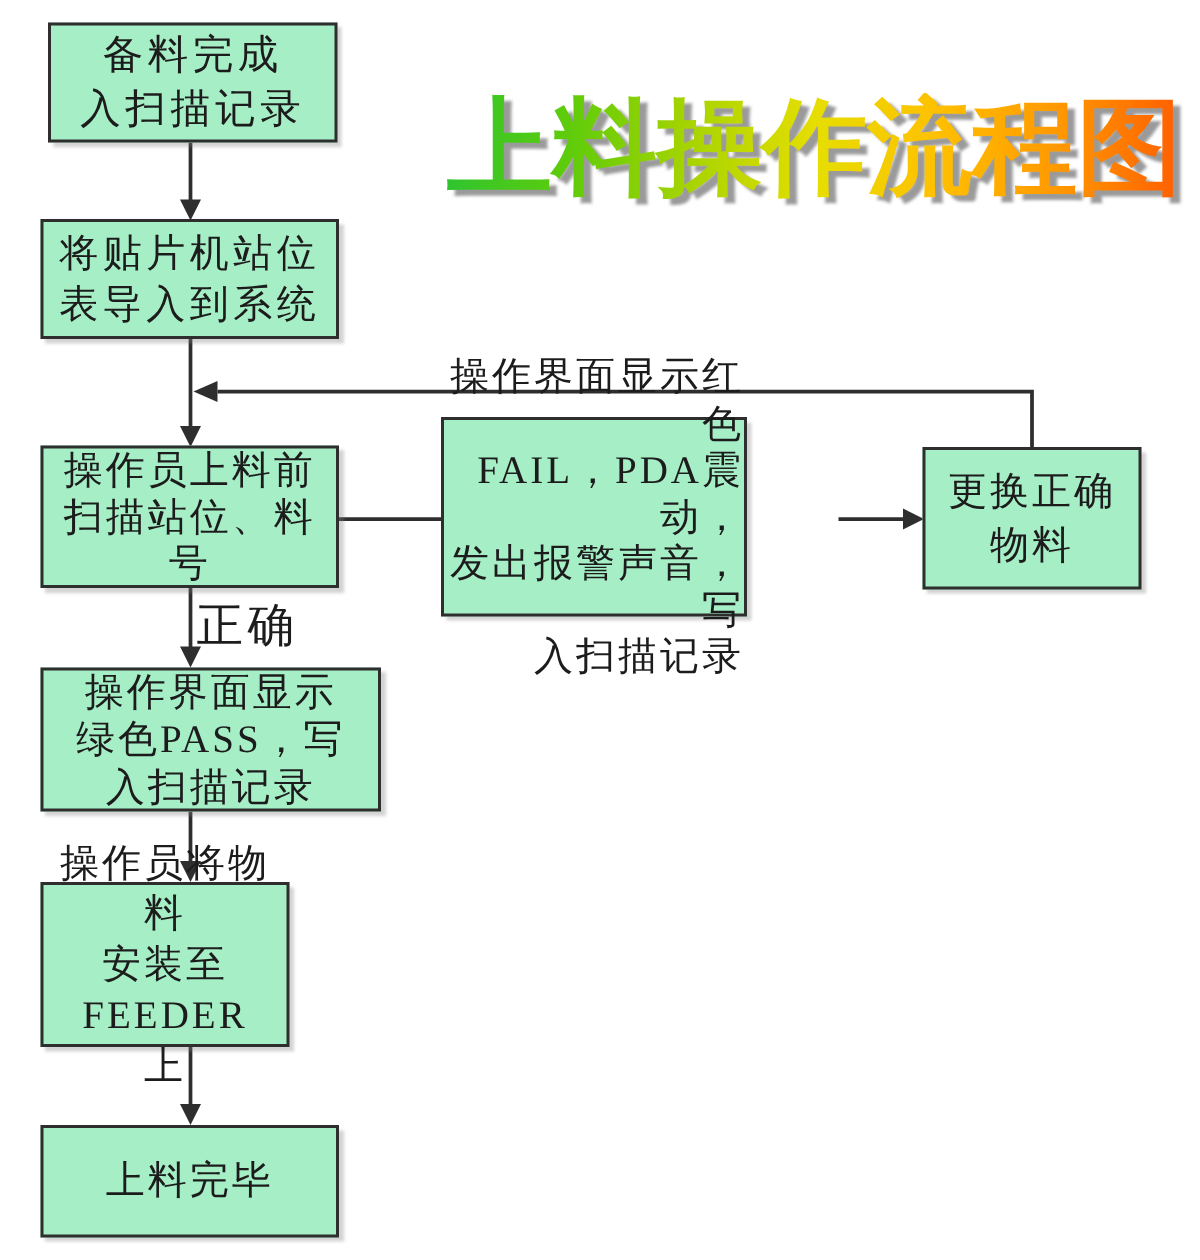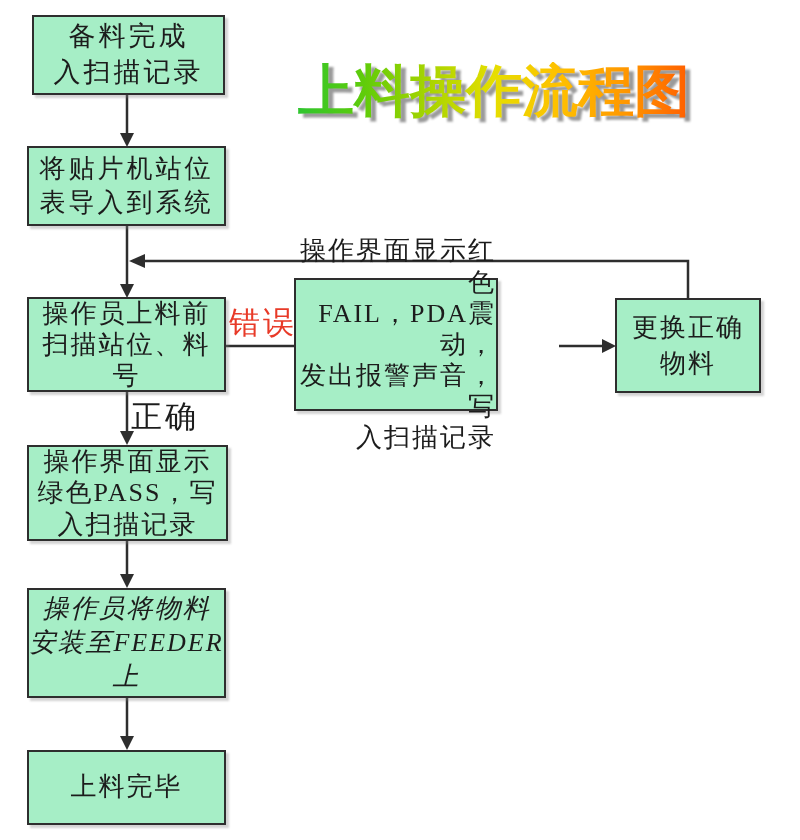--- a/index.html
+++ b/index.html
@@ -14,28 +14,28 @@
     text-align:center; color:var(--text-color);
     box-shadow:3px 3px 2px rgba(130,130,130,0.35);
     font-size:26px; letter-spacing:2px; line-height:1.32;
   }
   .node-label { white-space:pre-line; display:block; width:100%; }
   .box-prepare { left:32px;  top:15px;  width:193px; height:80px;  font-size:27px; letter-spacing:3px; }
   .box-import  { left:27px;  top:146px; width:199px; height:80px;  letter-spacing:3px; }
   .box-scan    { left:27px;  top:297px; width:199px; height:95px;  line-height:1.2; }
   .box-fail    { left:294px; top:278px; width:204px; height:133px; line-height:1.2;text-align:right; }
   .box-replace { left:615px; top:298px; width:146px; height:95px;  line-height:1.35; }
-  .box-pass    { left:27px;  top:445px; width:201px; height:96px;  line-height:1.2; }
-  .box-feeder  { left:27px;  top:588px; width:199px; height:110px; line-height:1.3;font-style:italic; }
+  .box-pass    { left:27px;  top:445px; width:227px; height:96px;  line-height:1.2; }
+  .box-feeder  { left:27px;  top:588px; width:166px; height:110px; line-height:1.3; }
   .box-done    { left:27px;  top:750px; width:199px; height:75px;align-items:center;  }
 
   .flow-title {
     position:absolute; left:298px; top:62px; white-space:nowrap;
     font-family:Liberation Sans, sans-serif;
-    font-weight:bold; font-size:56px; line-height:1.05;
+    font-weight:bold; font-size:70px; line-height:1.05;
     -webkit-background-clip:text; background-clip:text; color:transparent;
     filter:drop-shadow(5px 4px 1px #9a9a9a);
   }
 
   .connectors { position:absolute; left:0; top:0; }
   .conn-line { stroke:var(--arrow-color); stroke-width:2.5; fill:none; }
   .conn-head { fill:var(--arrow-color); stroke:none; }
 
   .edge-label { position:absolute; font-size:31px; letter-spacing:3px; white-space:nowrap; }
   .label-error   { left:229px; top:302px; color:var(--error-color); }
@@ -120,16 +120,15 @@
   <div class="node box-feeder">
     <span class="node-label">操作员将物料
 安装至FEEDER
 上</span>
   </div>
 
   <div class="node box-done">
     <span class="node-label">上料完毕</span>
   </div>
 
-  <div class="edge-label label-error">错误</div>
   <div class="edge-label label-correct">正确</div>
 
 </div>
 
 </body></html>

